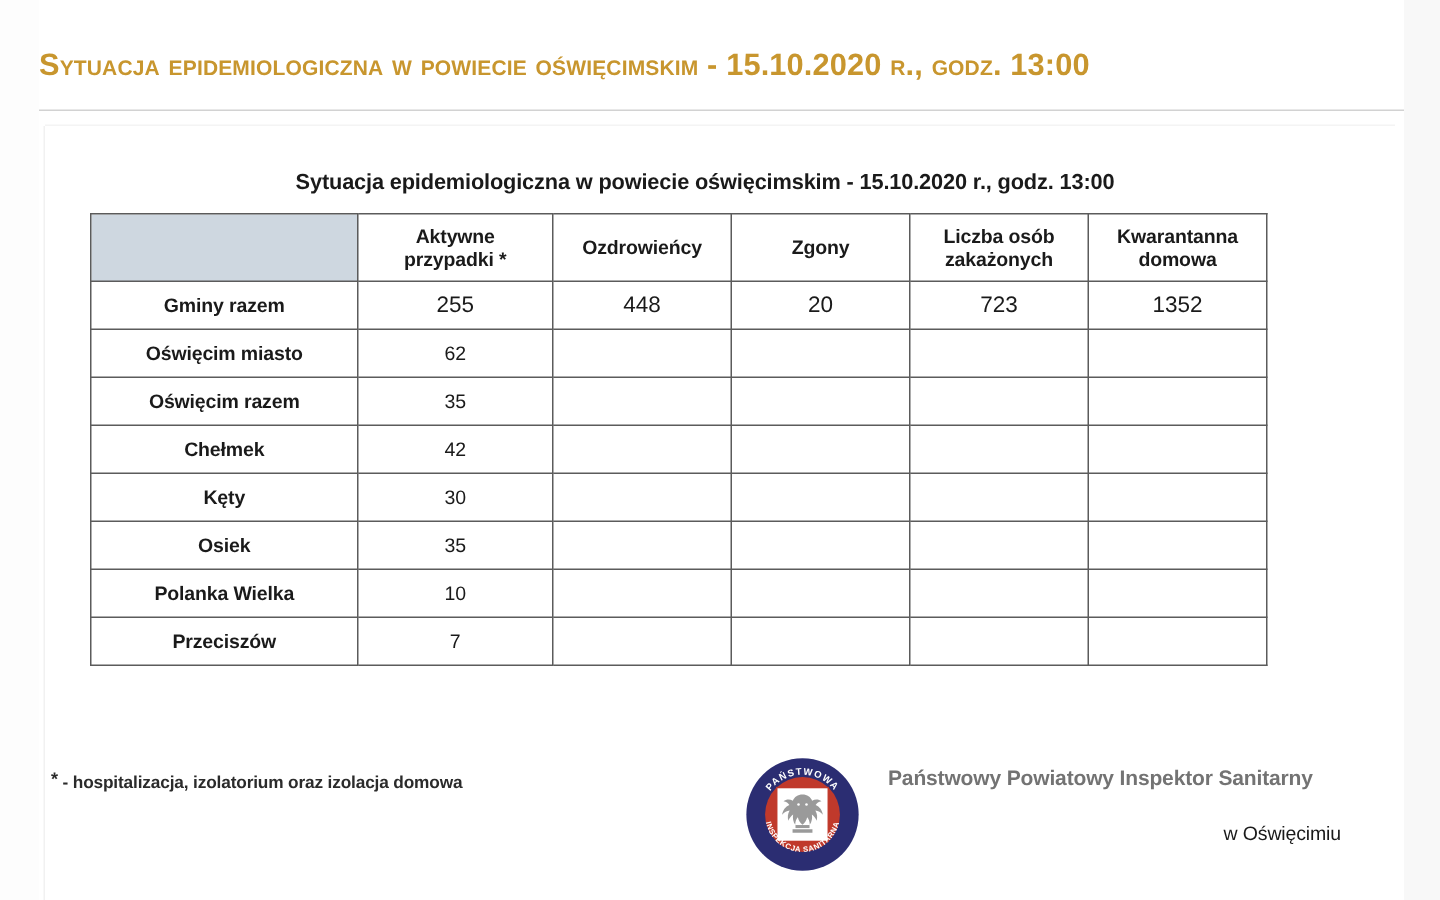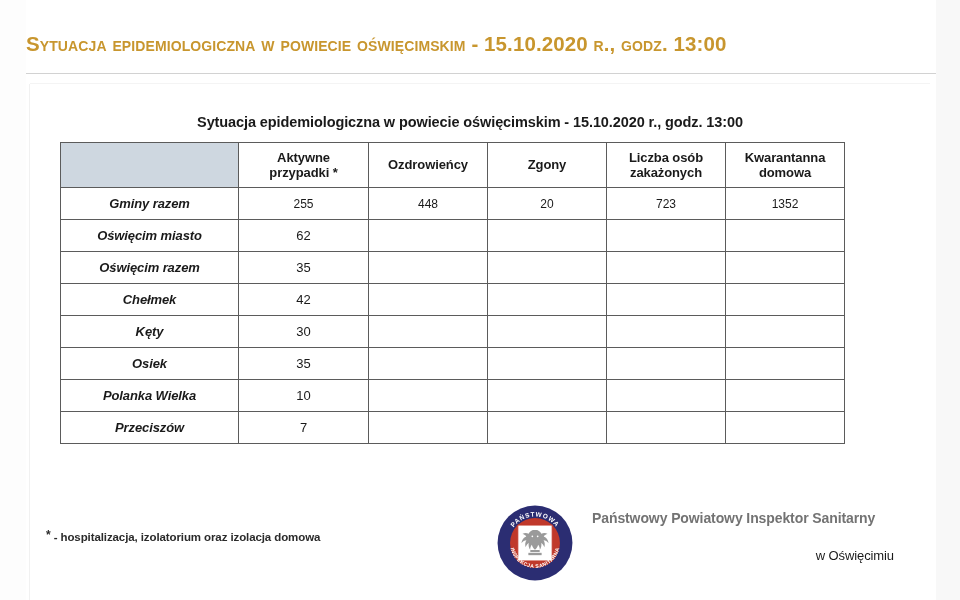--- a/index.html
+++ b/index.html
@@ -110,48 +110,46 @@
     height: 44px;
     line-height: 1.18;
     font-size: 12.5px;
     letter-spacing: -0.1px;
   }
   th.hd.blank { background: #ced7e0; }
 
   td.rowname {
     background: #ced7e0;
     font-weight: bold;
-    font-style: italic;
     font-size: 12.5px;
     height: 31px;
     letter-spacing: -0.1px;
   }
   td.num {
     height: 31px;
     font-size: 13.5px;
     background: #ffffff;
   }
-  td.num.total { font-size: 12px; }
+  td.num.total { font-size: 15px; }
   
   td.empty {
     border: 0 none;
     background: transparent;
   }
 
   
   .footnote {
     position: absolute;
-    left: 46px;
+    left: 34px;
     top: 512px;
     font-size: 11.5px;
     font-weight: bold;
     color: #2b2b2b;
     letter-spacing: -0.1px;
     white-space: nowrap;
-    margin-top: 16px;
   }
   .footnote .star { font-size: 12px; vertical-align: 2px; }
 
   
   .sig {
     position: absolute;
     left: 592px;
     top: 510px;
     width: 310px;
   }

